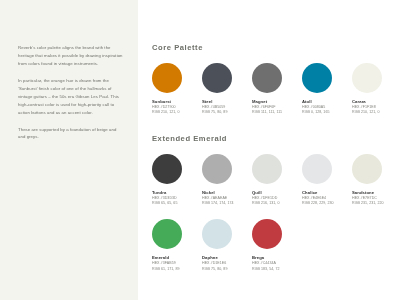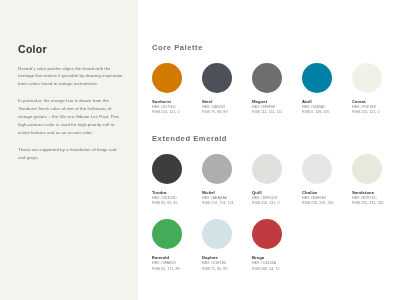--- a/index.html
+++ b/index.html
@@ -97,21 +97,20 @@
   .swatch-cell.empty .swatch-dot {
     visibility: hidden;
   }
 </style>
 </head>
 <body>
 
 <div class="page">
 
   <aside class="left-panel">
-    <h1 class="left-title">Color</h1>
     <p class="left-para">Reverb's color palette aligns the brand with the heritage that makes it possible by drawing inspiration from colors found in vintage instruments.</p>
     <p class="left-para">In particular, the orange hue is drawn from the 'Sunburst' finish color of one of the hallmarks of vintage guitars – the 50s era Gibson Les Paul. This high-contrast color is used for high-priority call to action buttons and as an accent color.</p>
     <p class="left-para">These are supported by a foundation of beige and and greys.</p>
   </aside>
 
   <main class="right-panel">
 
     <section class="section">
       <h2 class="section-title">Core Palette</h2>
       <div class="swatch-row">

